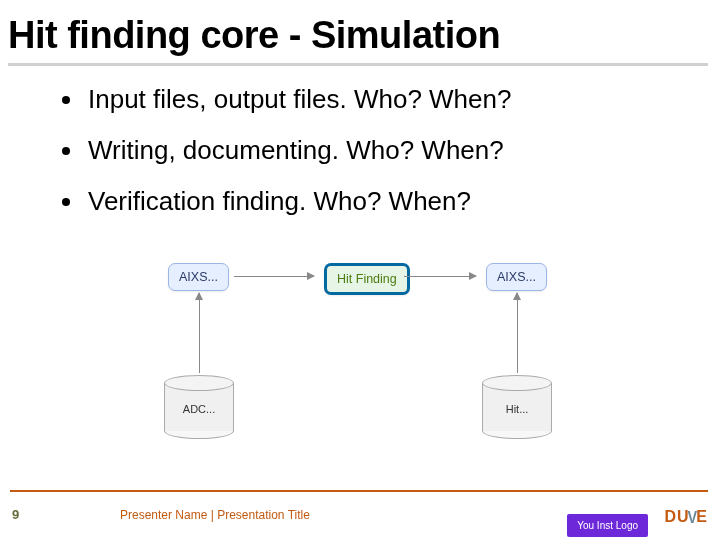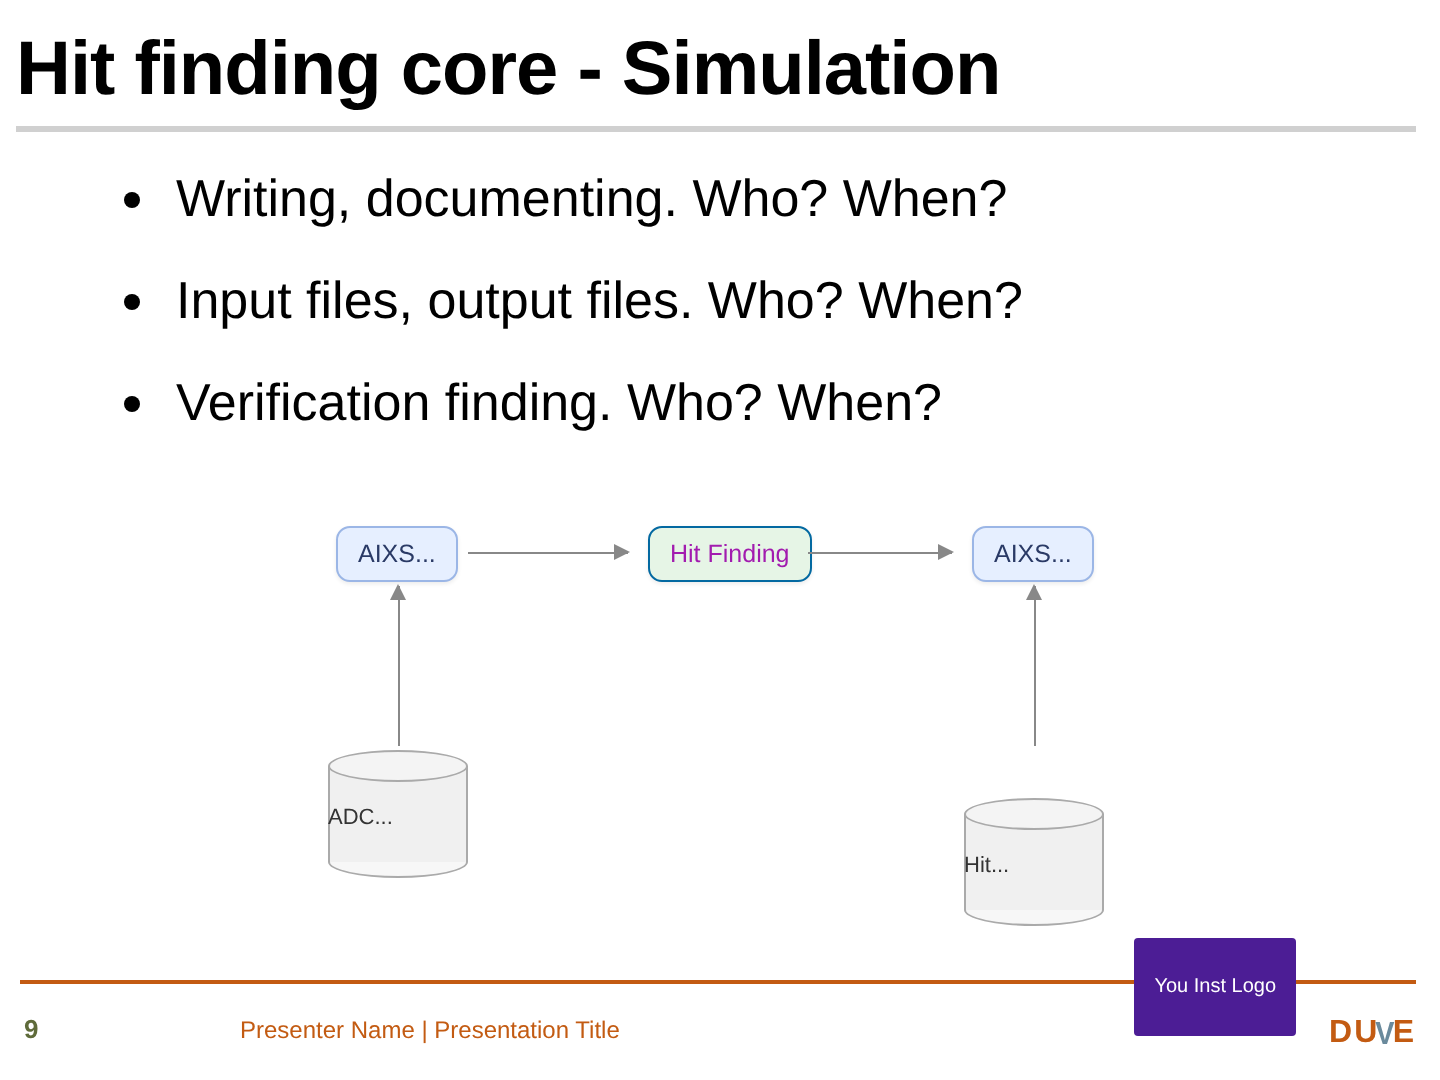--- a/index.html
+++ b/index.html
@@ -17,36 +17,36 @@
     margin-right: 18px; flex-shrink: 0;
   }
   .bullet .txt { font-size: 26px; }
   .diagram { position: absolute; top: 235px; left: 16px; width: 720px; height: 225px; }
   .node-box {
     position: absolute; padding: 6px 10px; font-size: 12.5px; font-weight: 500;
     border-radius: 7px; text-align: center; white-space: nowrap;
     box-shadow: 0 1px 2px rgba(0,0,0,0.08);
   }
   .blue  { background: #e6efff; border: 1px solid #9bb6e6; color: #2a3a66; }
-  .green { background: #e6f5e6; border: 1px solid #0369a1; color: #a21caf; }
+  .green { background: #e6f5e6; border: 3px solid #0369a1; color: #4d7c0f; }
   .cyl {
     position: absolute; width: 70px; height: 70px;
   }
   .cyl-body {
     position: absolute; top: 8px; left: 0; right: 0; bottom: 14px;
     background: #f0f0f0; border: 1px solid #aaa; border-top: none; border-bottom: none;
   }
   .cyl-top, .cyl-bot {
     position: absolute; left: 0; right: 0; height: 16px;
     background: #f7f7f7; border: 1px solid #aaa; border-radius: 50%;
   }
   .cyl-top { top: 0; z-index: 2; background: #f4f4f4; }
   .cyl-bot { bottom: 6px; z-index: 0; }
   .cyl-label {
-    position: absolute; top: 28px; left: 0; right: 0; 
+    position: absolute; top: 28px; left: 0; right: 0; text-align: center;
     font-size: 11px; color: #333; z-index: 3;
   }
   
   .h-arrow {
     position: absolute; height: 0; border-top: 1.5px solid #888;
   }
   .h-arrow::after {
     content: ""; position: absolute; right: -1px; top: -5px;
     border-left: 8px solid #888; border-top: 4px solid transparent; border-bottom: 4px solid transparent;
   }
@@ -63,22 +63,22 @@
     border-top: 2px solid #c35b12;
   }
   .page-num {
     position: absolute; left: 12px; bottom: 18px; font-size: 13px; font-weight: bold;
     color: #5f6b3a;
   }
   .presenter {
     position: absolute; left: 120px; bottom: 18px; font-size: 12px; color: #c35b12; text-align: right;
   }
   .logobox {
-    position: absolute; right: 72px; bottom: 22px;
-    background: #4c1d95; color: #fff; font-size: 10px; padding: 19px 10px;
+    position: absolute; right: 72px; bottom: 3px;
+    background: #6d28d9; color: #fff; font-size: 10px; padding: 6px 10px;
     border-radius: 2px;
   }
   .dune-logo {
     position: absolute; right: 12px; bottom: 14px; font-size: 16px; font-weight: bold;
     letter-spacing: 1px;
     margin-top: 20px;
   }
   .dune-logo .d { color: #c35b12; }
   .dune-logo .u { color: #c35b12; position: relative; }
   .dune-logo .v {
@@ -90,25 +90,25 @@
 </head>
 <body>
 
 <div class="slide">
 
   <div class="title">Hit finding core - Simulation</div>
 
   <div class="bullets">
     <div class="bullet">
       <span class="dot"></span>
-      <span class="txt">Writing, documenting. Who? When?</span>
+      <span class="txt">Input files, output files. Who? When?</span>
     </div>
     <div class="bullet">
       <span class="dot"></span>
-      <span class="txt">Input files, output files. Who? When?</span>
+      <span class="txt">Writing, documenting. Who? When?</span>
     </div>
     <div class="bullet">
       <span class="dot"></span>
       <span class="txt">Verification finding. Who? When?</span>
     </div>
   </div>
 
   <div class="diagram">
 
     <div class="node-box blue" style="left:152px; top:28px;">AIXS...</div>
@@ -117,21 +117,21 @@
 
     <div class="h-arrow" style="left:218px; top:41px; width:80px;"></div>
     <div class="h-arrow" style="left:388px; top:41px; width:72px;"></div>
 
     <div class="cyl" style="left:148px; top:140px;">
       <div class="cyl-bot"></div>
       <div class="cyl-body"></div>
       <div class="cyl-top"></div>
       <div class="cyl-label">ADC...</div>
     </div>
-    <div class="cyl" style="left:466px; top:140px;margin-top:24px;">
+    <div class="cyl" style="left:466px; top:140px;">
       <div class="cyl-bot"></div>
       <div class="cyl-body"></div>
       <div class="cyl-top"></div>
       <div class="cyl-label">Hit...</div>
     </div>
 
     <div class="v-arrow" style="left:183px; top:58px; height:80px;"></div>
     <div class="v-arrow" style="left:501px; top:58px; height:80px;"></div>
   </div>
 

